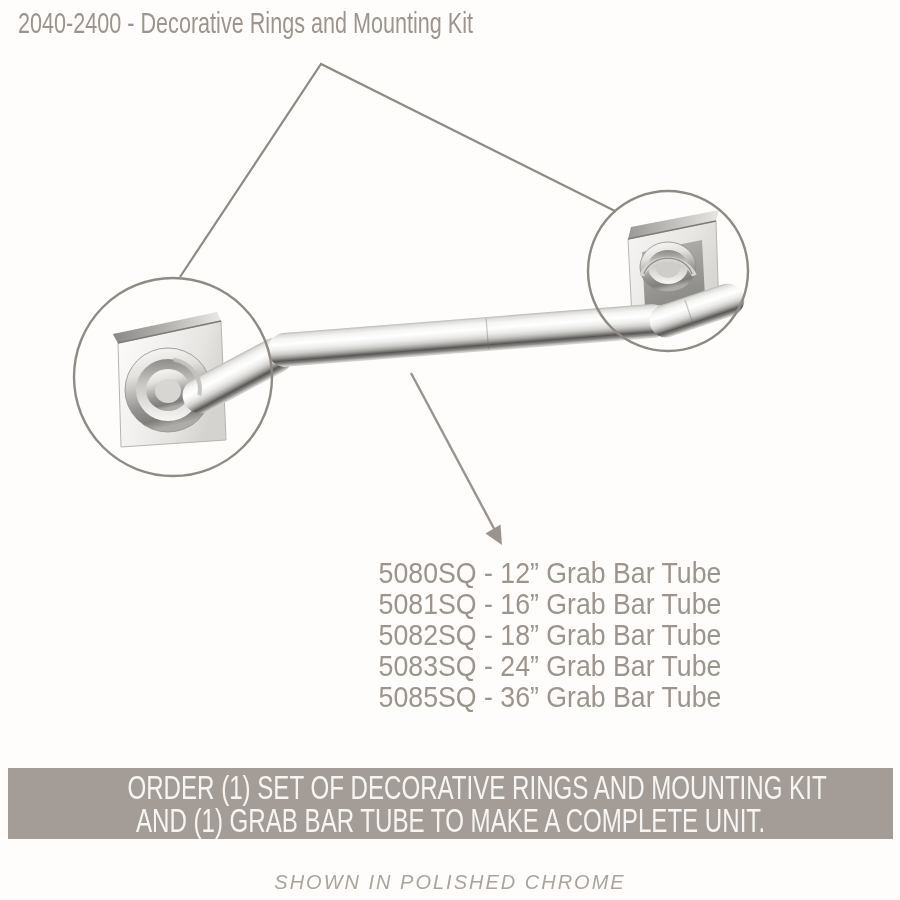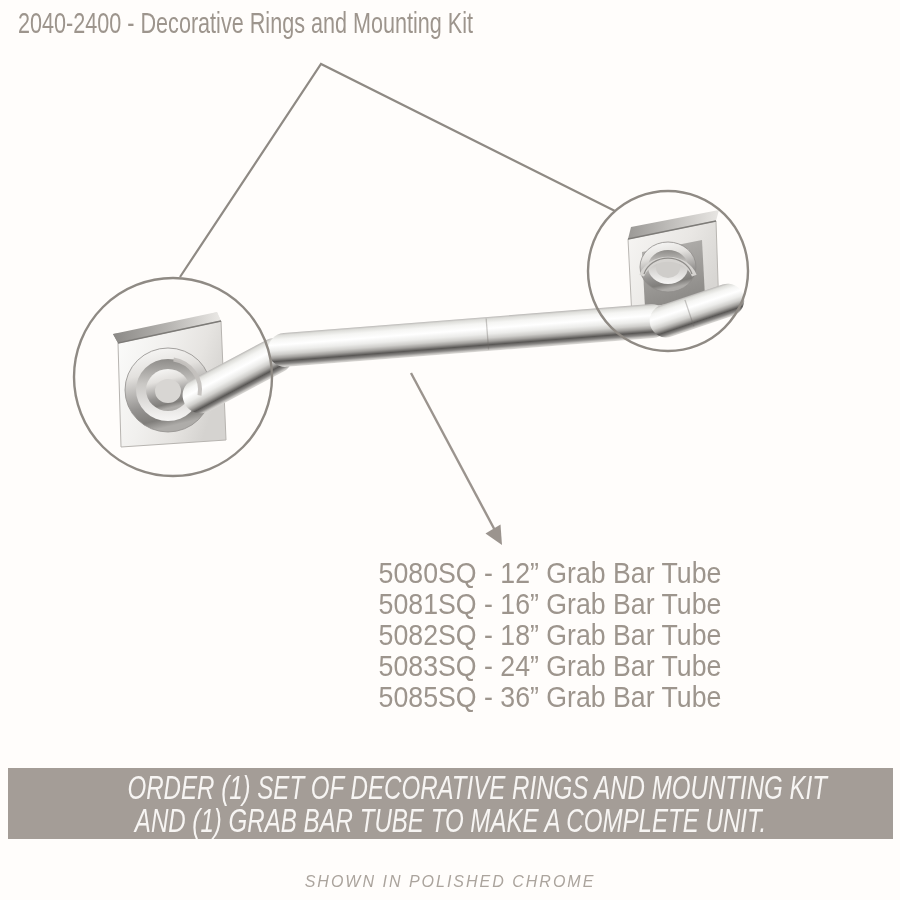--- a/index.html
+++ b/index.html
@@ -18,30 +18,30 @@
   .parts-list{
     position:absolute;left:350px;top:557px;width:400px;
     text-align:center;color:#9d958d;
     font-size:30px;line-height:31px;white-space:nowrap;
     transform:scaleX(0.89);transform-origin:50% 0;
   }
   .order-banner{
     position:absolute;left:8px;top:768px;width:885px;height:71px;
     background:#a49d97;
     display:flex;flex-direction:column;justify-content:center;
-    text-align:center;color:#f7f5f3;font-style:italic;
+    text-align:center;color:#f7f5f3;
   }
   .order-banner .banner-line{
     font-size:33px;line-height:33px;white-space:nowrap;
     transform:scaleX(0.73);transform-origin:50% 50%;
   }
   .finish-note{
     position:absolute;left:0;top:872px;width:900px;
     text-align:center;font-style:italic;
-    font-size:16px;line-height:20px;letter-spacing:2px;
+    font-size:20px;line-height:20px;letter-spacing:2px;
     color:#aba49d;
   }
 </style>
 </head>
 <body>
 
 <div class="page-title">2040-2400 - Decorative Rings and Mounting Kit</div>
 
 <svg class="diagram-svg" width="900" height="760" viewBox="0 0 900 760" aria-hidden="true">
   <defs>

